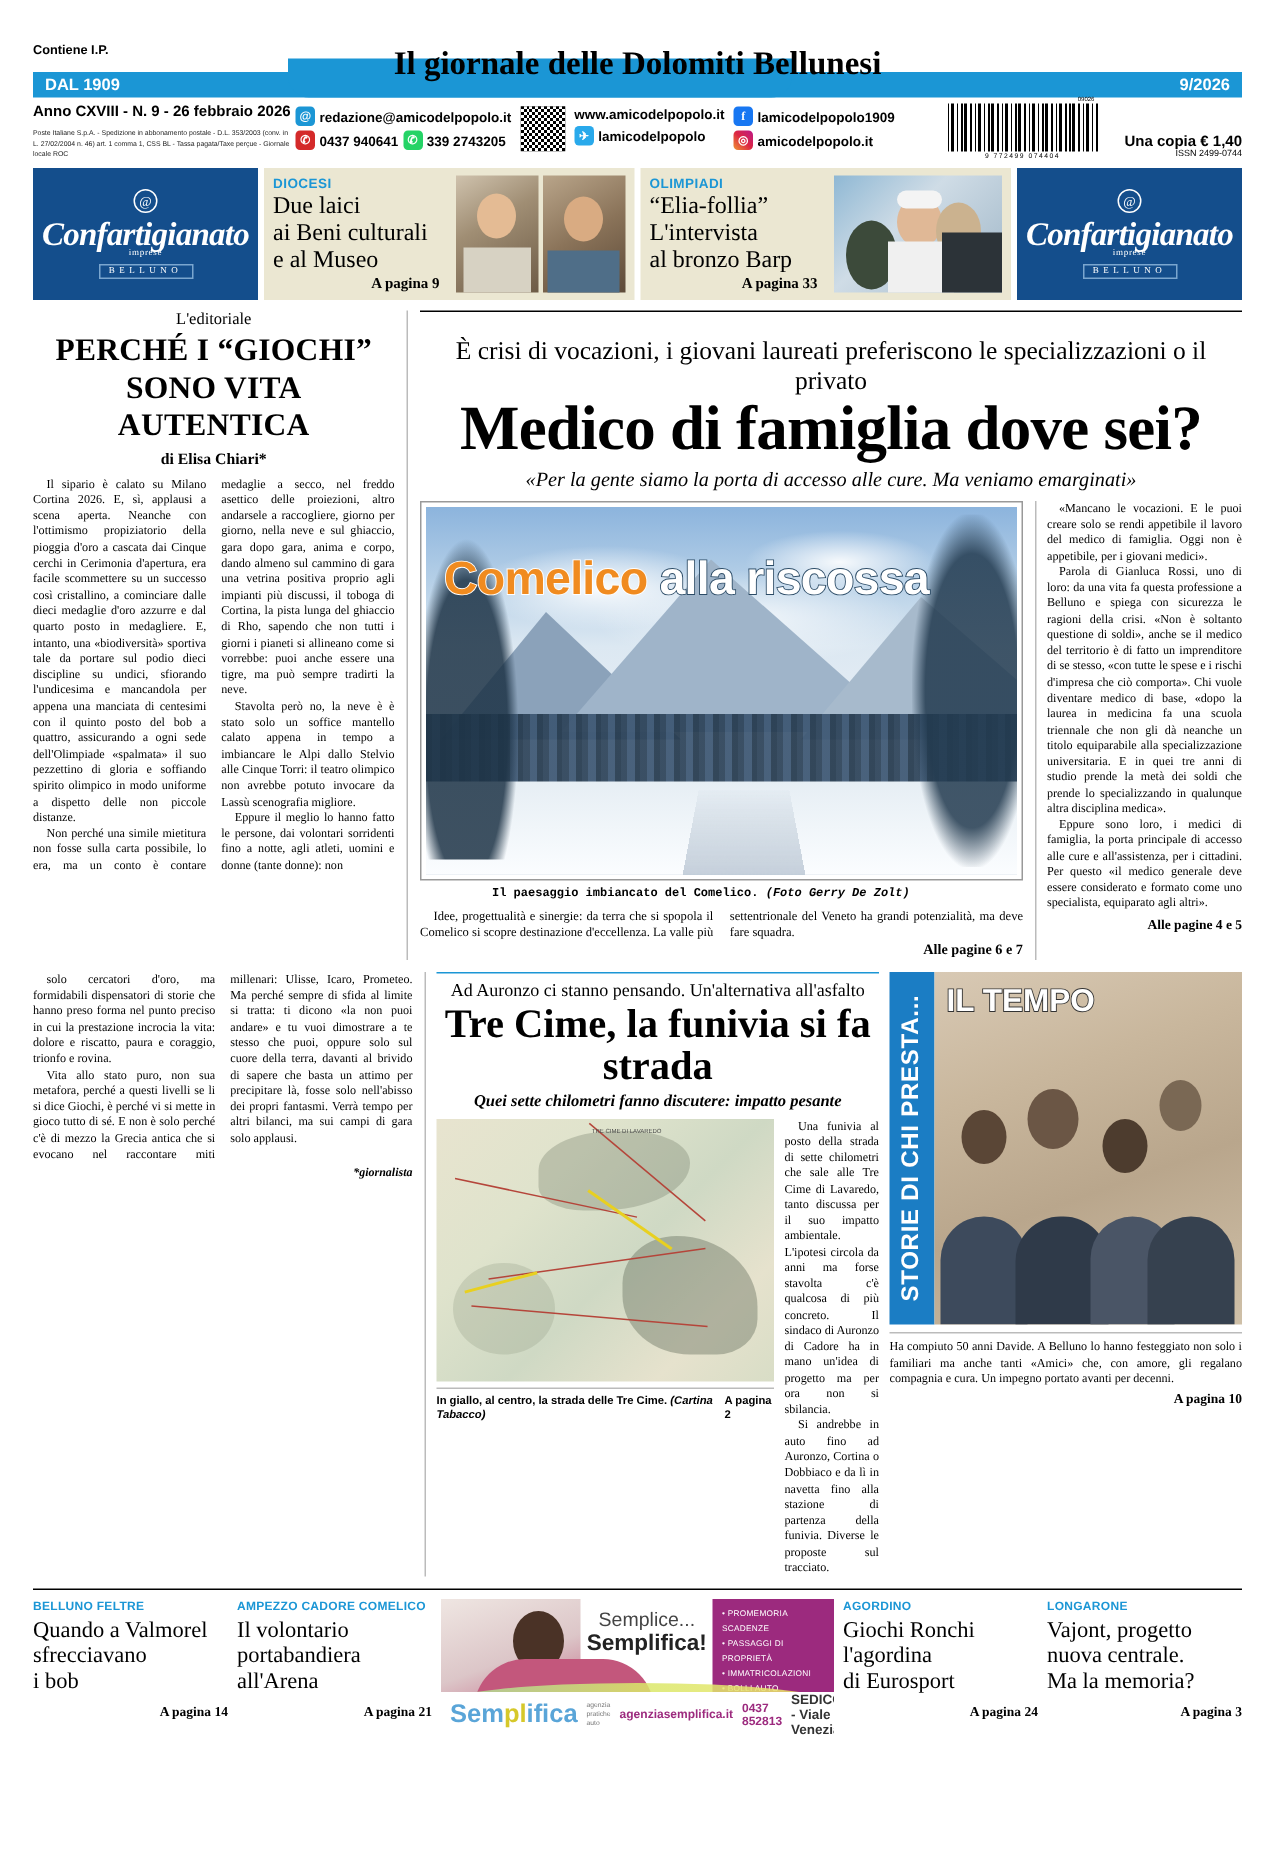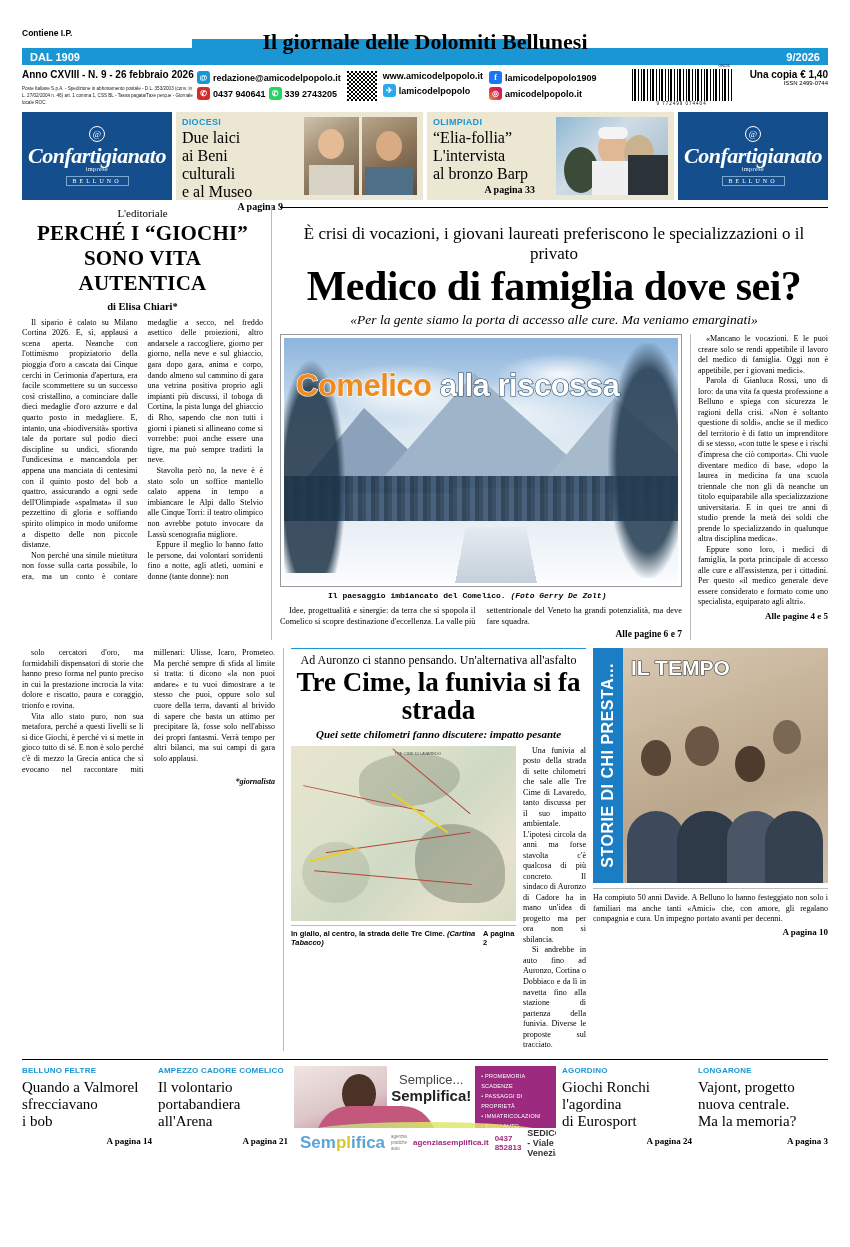--- a/index.html
+++ b/index.html
@@ -59,39 +59,39 @@
   .ic.phone { background: #d42a2a; }
   .ic.wa { background: #25d366; }
   .ic.fb { background: #1877f2; font-family: "Liberation Serif", serif; }
   .ic.ig { background: linear-gradient(45deg,#f09433,#dc2743,#bc1888); }
   .ic.tg { background: #29a9eb; }
   .qr { width: 30px; height: 30px; flex: none; align-self: center;
         background:
           repeating-linear-gradient(0deg,#000 0 2px,#fff 2px 4px),
           repeating-linear-gradient(90deg,#000 0 2px,#fff 2px 4px);
         background-blend-mode: difference; }
-  .info-right { width: 205px; display: flex; align-items: flex-start; justify-content: flex-end; gap: 18px; }
+  .info-right { width: 205px; display: flex; align-items: flex-end; justify-content: flex-end; gap: 18px; }
   .barcode { height: 32px; width: 100px;
     background: repeating-linear-gradient(90deg,#000 0 1px,#fff 1px 2px,#000 2px 4px,#fff 4px 6px,#000 6px 7px,#fff 7px 9px); }
   .barcode-wrap { position: relative; }
   .barcode-num { font-size: 4.5px; text-align: center; letter-spacing: 1px; }
   .barcode-tiny { font-size: 4px; position: absolute; top: -6px; right: 2px; }
   .price { text-align: right; }
   .price .p1 { font-size: 10px; font-weight: bold; }
   .price .p2 { font-size: 6px; }
 
   
   .promo-row { display: flex; gap: 4px; margin-top: 6px; height: 88px; }
   .adbox { width: 150px; background: #144e8c; color: #fff; display:flex; align-items:center; justify-content:center; flex-direction: column; }
   .adbox .at-circle { width: 16px; height: 16px; border: 1.2px solid #fff; border-radius: 50%; font-size: 9px;
      display:flex;align-items:center;justify-content:center; margin-bottom: 1px;}
   .adbox .brand { font-family: "Liberation Serif", serif; font-style: italic; font-weight: bold; font-size: 22px; letter-spacing: -0.5px; }
   .adbox .imprese { font-size: 6px; letter-spacing: 0.5px; margin-top: -3px; }
   .adbox .city { font-size: 6px; letter-spacing: 3px; border: 0.8px solid #7aa6cf; padding: 1px 6px; margin-top: 4px; }
-  .promo { flex: 1; background: #ebe7d2; display: flex; padding: 5px 6px; gap: 21px; }
+  .promo { flex: 1; background: #ebe7d2; display: flex; padding: 5px 6px; gap: 11px; }
   .promo-txt { flex: 1; display: flex; flex-direction: column; }
   .promo-kicker { color: #1b96d5; font-family: "Liberation Sans", sans-serif; font-weight: bold; font-size: 9px; letter-spacing: 0.3px; }
   .promo-head { font-size: 16px; line-height: 1.12; margin-top: 2px; }
   .promo-page { font-size: 10px; font-weight: bold; text-align: right; margin-top: auto; }
   .promo-pics { display: flex; gap: 3px; }
   .pic { width: 55px; height: 100%; }
   .pic-w { width: 112px; height: 100%; }
 
   
   .main { display: flex; margin-top: 7px; gap: 8px; }

